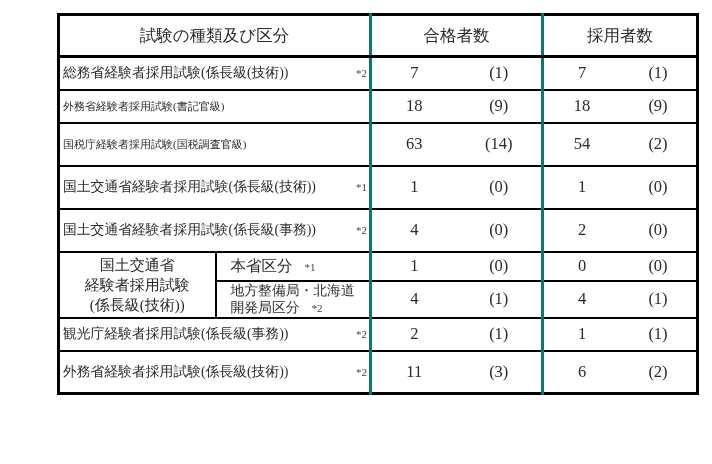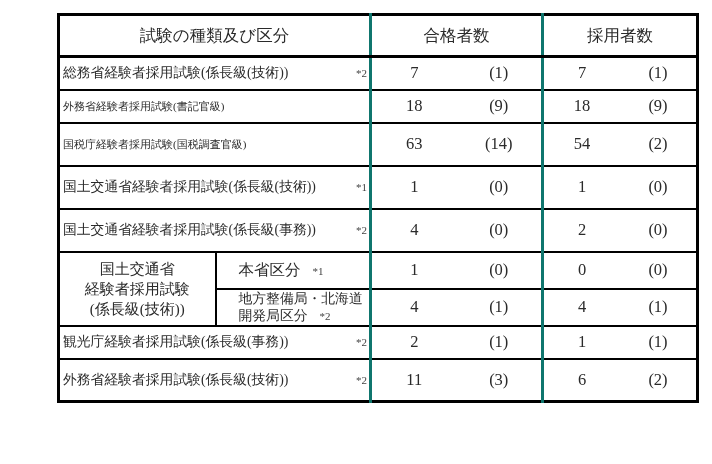--- a/index.html
+++ b/index.html
@@ -19,32 +19,32 @@
     vertical-align:middle;
     padding:0;
     overflow:hidden;
     white-space:nowrap;
   }
   td.cmain{border-left:3px solid #0f766e;}
   tr.header td{border-bottom:3px solid #000;text-align:center;font-size:16.5px;}
   tr.header{height:42px;}
   tr.row-n{height:33px;}
   tr.row-tall{height:43px;}
-  tr.row-grp{height:37px;}
+  tr.row-grp{height:29px;}
 
   
   .lblwrap{display:flex;justify-content:space-between;align-items:center;padding:0 2px 0 3px;}
   .lbl{letter-spacing:0px;}
   td.fs14 .lbl{font-size:13.8px;}
   td.fs16 .lbl{font-size:11px;}
   .marker{font-size:11px;color:#444;padding-left:4px;}
 
   
   td.group-label{text-align:center;font-size:15px;line-height:20px;white-space:normal;}
-  td.sub-label{padding-left:22px;font-size:15.5px;}
+  td.sub-label{padding-left:14px;font-size:15.5px;}
   td.sub-label .marker-inline{font-size:11px;color:#444;margin-left:12px;}
   td.sub-label.two-line{font-size:13.8px;line-height:17px;}
 
   
   .numwrap{display:flex;width:100%;}
   .numwrap span{flex:1 1 50%;text-align:center;font-size:16.5px;}
 </style>
 </head>
 <body>
 

